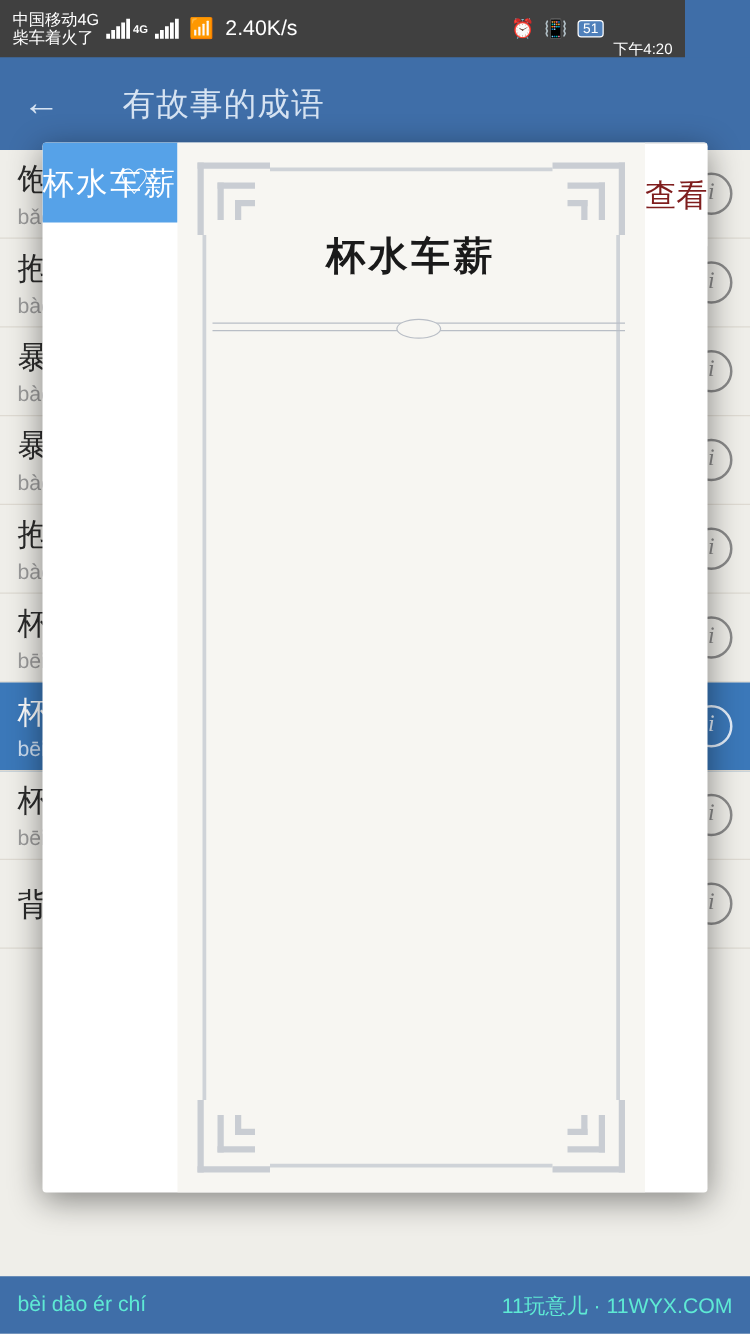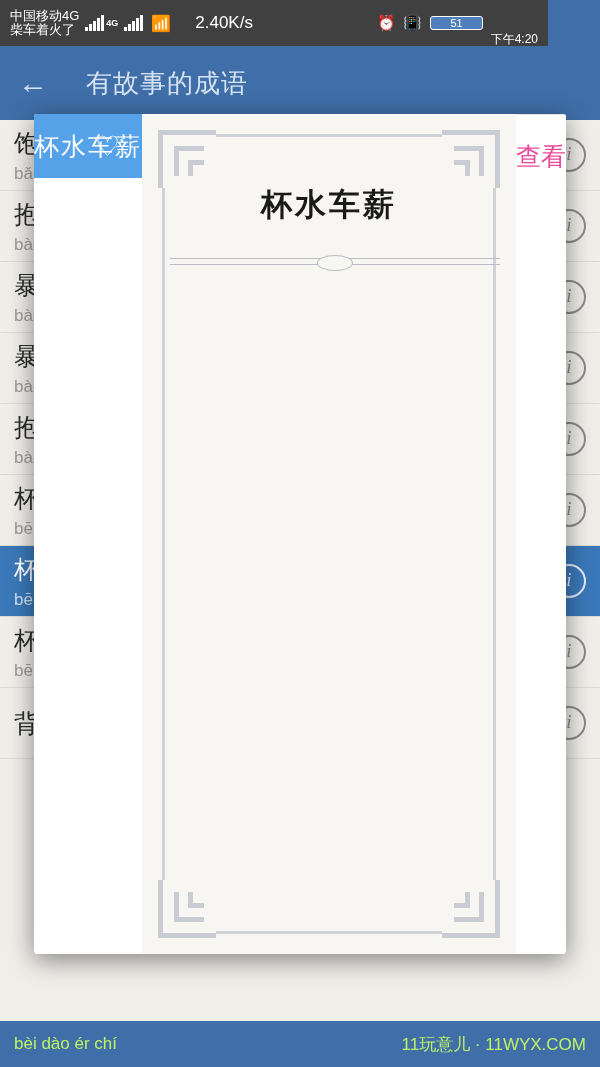--- a/index.html
+++ b/index.html
@@ -49,32 +49,32 @@
     width: 3px;
     background: #ffffff;
   }
   .sig-bars i:nth-child(1) { height: 4px; }
   .sig-bars i:nth-child(2) { height: 7px; }
   .sig-bars i:nth-child(3) { height: 10px; }
   .sig-bars i:nth-child(4) { height: 13px; }
   .sig-bars i:nth-child(5) { height: 16px; }
   .tiny-4g { font-size: 9px; margin-left: 2px; vertical-align: top; font-weight: bold; }
   .wifi-ico { margin-left: 8px; font-size: 16px; }
-  .net-speed { margin-left: 24px; font-size: 17px; }
+  .net-speed { margin-left: 9px; font-size: 17px; }
   .status-right {
     margin-left: auto;
     display: flex;
     align-items: center;
     gap: 8px;
     font-size: 15px;
   }
   .batt {
     border: 1.6px solid #ffffff;
     border-radius: 3px;
-    padding: 0 19px;
+    padding: 0 3px;
     font-size: 11px;
     background: #4f80bb;
     position: relative;
   }
   .clock { font-size: 12px; margin-top: 33px; }
 
   
   .appbar {
     position: absolute;
     top: 46px; left: 0;
@@ -87,21 +87,21 @@
     box-sizing: border-box;
     padding: 0 18px;
   }
   .back-arrow {
     font-size: 30px;
     line-height: 1;
     width: 48px;
   }
   .appbar-title {
     font-size: 26px;
-    margin-left: 20px;
+    margin-left: 32px;
     letter-spacing: 1px;
   }
 
   
   .bg-list {
     position: absolute;
     top: 120px; left: 0;
     width: 600px;
     height: 947px;
     background: #efeee9;
@@ -166,21 +166,21 @@
     font-size: 22px; color: #ffffff;
   }
 
   
   .bottombar {
     position: absolute;
     left: 0; bottom: 0;
     width: 600px;
     height: 46px;
     background: #3f6ea8;
-    color: #bef264;
+    color: #5eead4;
     display: flex;
     align-items: center;
     justify-content: space-between;
     padding: 0 14px;
     box-sizing: border-box;
     font-size: 17px;
   }
 
   
   .dialog {
@@ -303,21 +303,21 @@
     flex: 0 0 auto;
     display: flex;
     border-top: 1px solid #e2e2e2;
     background: #ffffff;
   }
   .dlg-btn {
     flex: 1 1 50%;
     display: flex;
     align-items: center;
     gap: 10px;
-    color: #ec4899;
+    color: #7f1d1d;
     font-size: 25px;
     font-family: Liberation Serif, serif;
   }
   .dlg-btn + .dlg-btn { border-left: 1px solid #e2e2e2; }
   .share-ico { font-size: 24px; }
 </style>
 </head>
 <body>
 
 <div class="statusbar">

